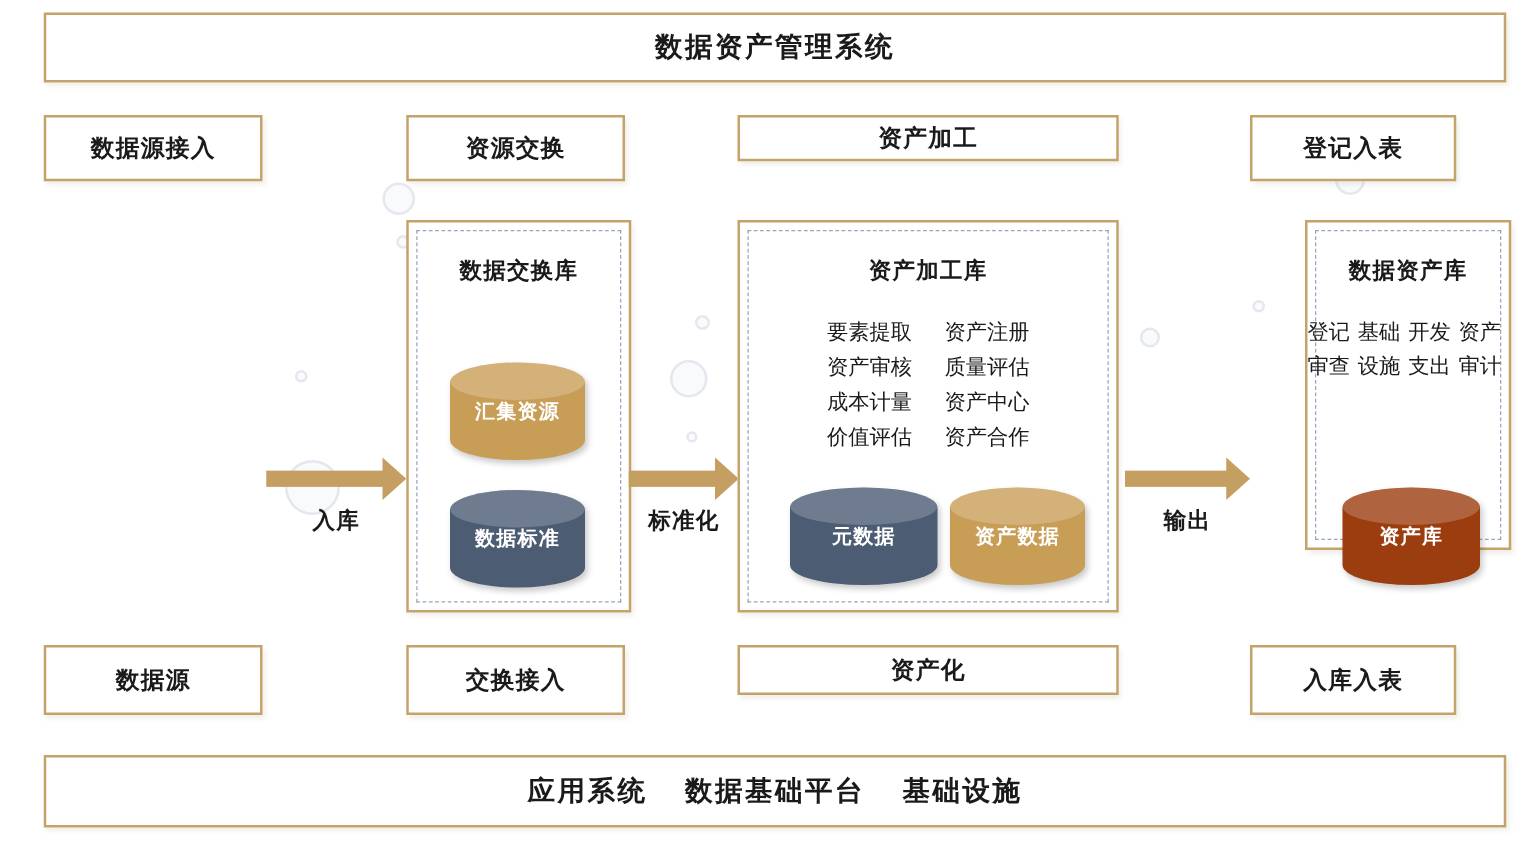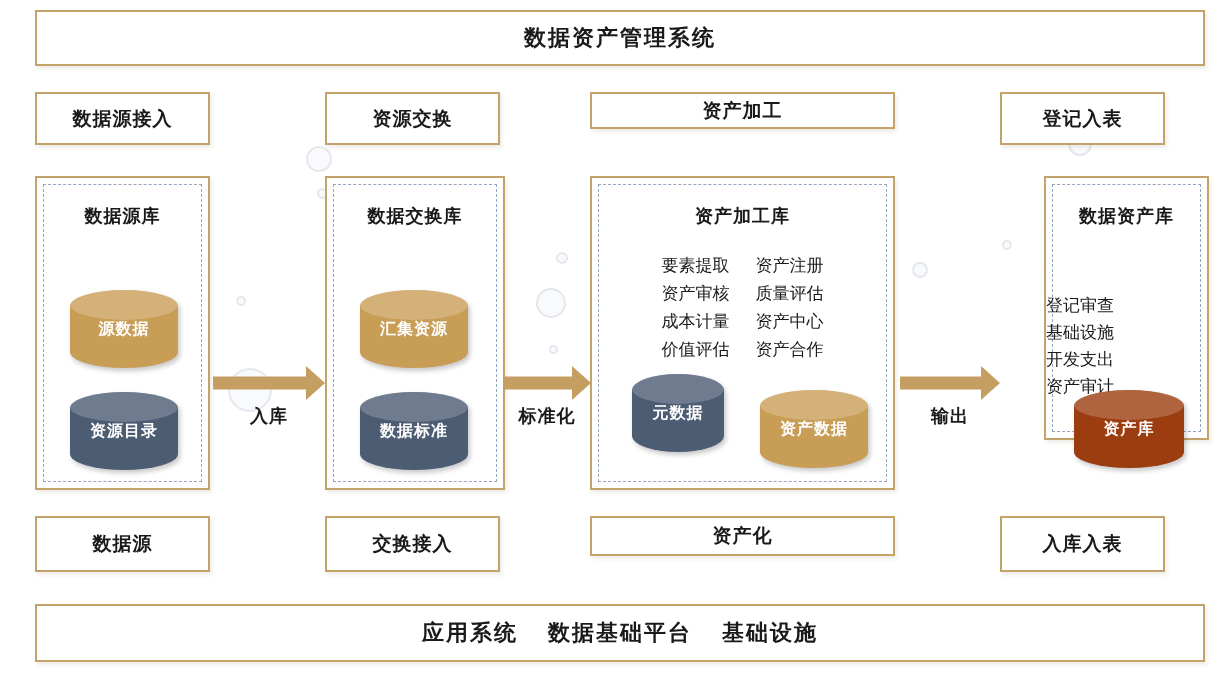--- a/index.html
+++ b/index.html
@@ -33,21 +33,21 @@
   
   .cyl{position:absolute;height:78px;border-radius:50% / 16px;display:flex;align-items:center;justify-content:center;color:#fff;font-size:16px;font-weight:bold;letter-spacing:1px;box-shadow:2px 3px 5px rgba(0,0,0,0.22);overflow:hidden;}
   .cyl::before{content:"";position:absolute;left:0;right:0;top:0;height:30px;border-radius:50%;background:rgba(255,255,255,0.20);}
   .cyl span{position:relative;z-index:1;}
   .cyl.tan{background:var(--tan);}
   .cyl.slate{background:var(--slate);}
   .cyl.rust{background:var(--rust);}
 
   
   .fn-grid{position:absolute;top:74px;left:0;right:0;display:grid;grid-template-columns:auto auto;column-gap:26px;justify-content:center;font-size:17px;line-height:28px;}
-  .fn-list{position:absolute;top:74px;left:0;right:0;display:flex;flex-direction:column;align-items:flex-start;font-size:17px;line-height:27px;margin-top:40px;}
+  .fn-list{position:absolute;top:74px;left:0;right:0;display:flex;align-items:flex-start;font-size:17px;line-height:27px;}
 
   
   .arrow{position:absolute;height:36px;}
   .arrow-shaft{position:absolute;left:0;right:17px;top:50%;transform:translateY(-50%);height:13px;background:var(--arrow);}
   .arrow-head{position:absolute;right:0;top:50%;transform:translateY(-50%);width:0;height:0;border-left:19px solid var(--arrow);border-top:17px solid transparent;border-bottom:17px solid transparent;}
   .arrow-label{position:absolute;top:39px;left:0;right:0;text-align:center;font-size:18px;font-weight:bold;letter-spacing:1px;}
 </style>
 </head>
 <body>
 
@@ -67,30 +67,20 @@
   <div class="bubble" style="left:760px;top:180px;width:9px;height:9px;"></div>
 
   <div class="panel" style="left:35px;top:10px;width:1170px;height:56px;">
     <span class="banner-text">数据资产管理系统</span>
   </div>
 
   <div class="panel" style="left:35px;top:92px;width:175px;height:53px;">
     <span class="stage-text">数据源接入</span>
   </div>
 
-  <div class="container" style="left:35px;top:176px;width:175px;height:314px;">
-    <div class="inner-dashed"></div>
-    <div class="lib-title">数据源库</div>
-    <div class="cyl tan" style="top:112px;left:33px;width:108px;">
-      <span>源数据</span>
-    </div>
-    <div class="cyl slate" style="top:214px;left:33px;width:108px;">
-      <span>资源目录</span>
-    </div>
-  </div>
 
   <div class="panel" style="left:35px;top:516px;width:175px;height:56px;">
     <span class="stage-text">数据源</span>
   </div>
 
   <div class="arrow" style="left:213px;top:365px;width:112px;">
     <div class="arrow-shaft"></div>
     <div class="arrow-head"></div>
     <div class="arrow-label">入库</div>
   </div>
@@ -130,21 +120,21 @@
     <div class="fn-grid">
       <span>要素提取</span>
       <span>资产注册</span>
       <span>资产审核</span>
       <span>质量评估</span>
       <span>成本计量</span>
       <span>资产中心</span>
       <span>价值评估</span>
       <span>资产合作</span>
     </div>
-    <div class="cyl slate" style="top:196px;left:40px;width:92px;">
+    <div class="cyl slate" style="top:212px;left:40px;width:118px;">
       <span>元数据</span>
     </div>
     <div class="cyl tan" style="top:212px;left:168px;width:108px;">
       <span>资产数据</span>
     </div>
   </div>
 
   <div class="panel" style="left:590px;top:516px;width:305px;height:40px;">
     <span class="stage-text">资产化</span>
   </div>

